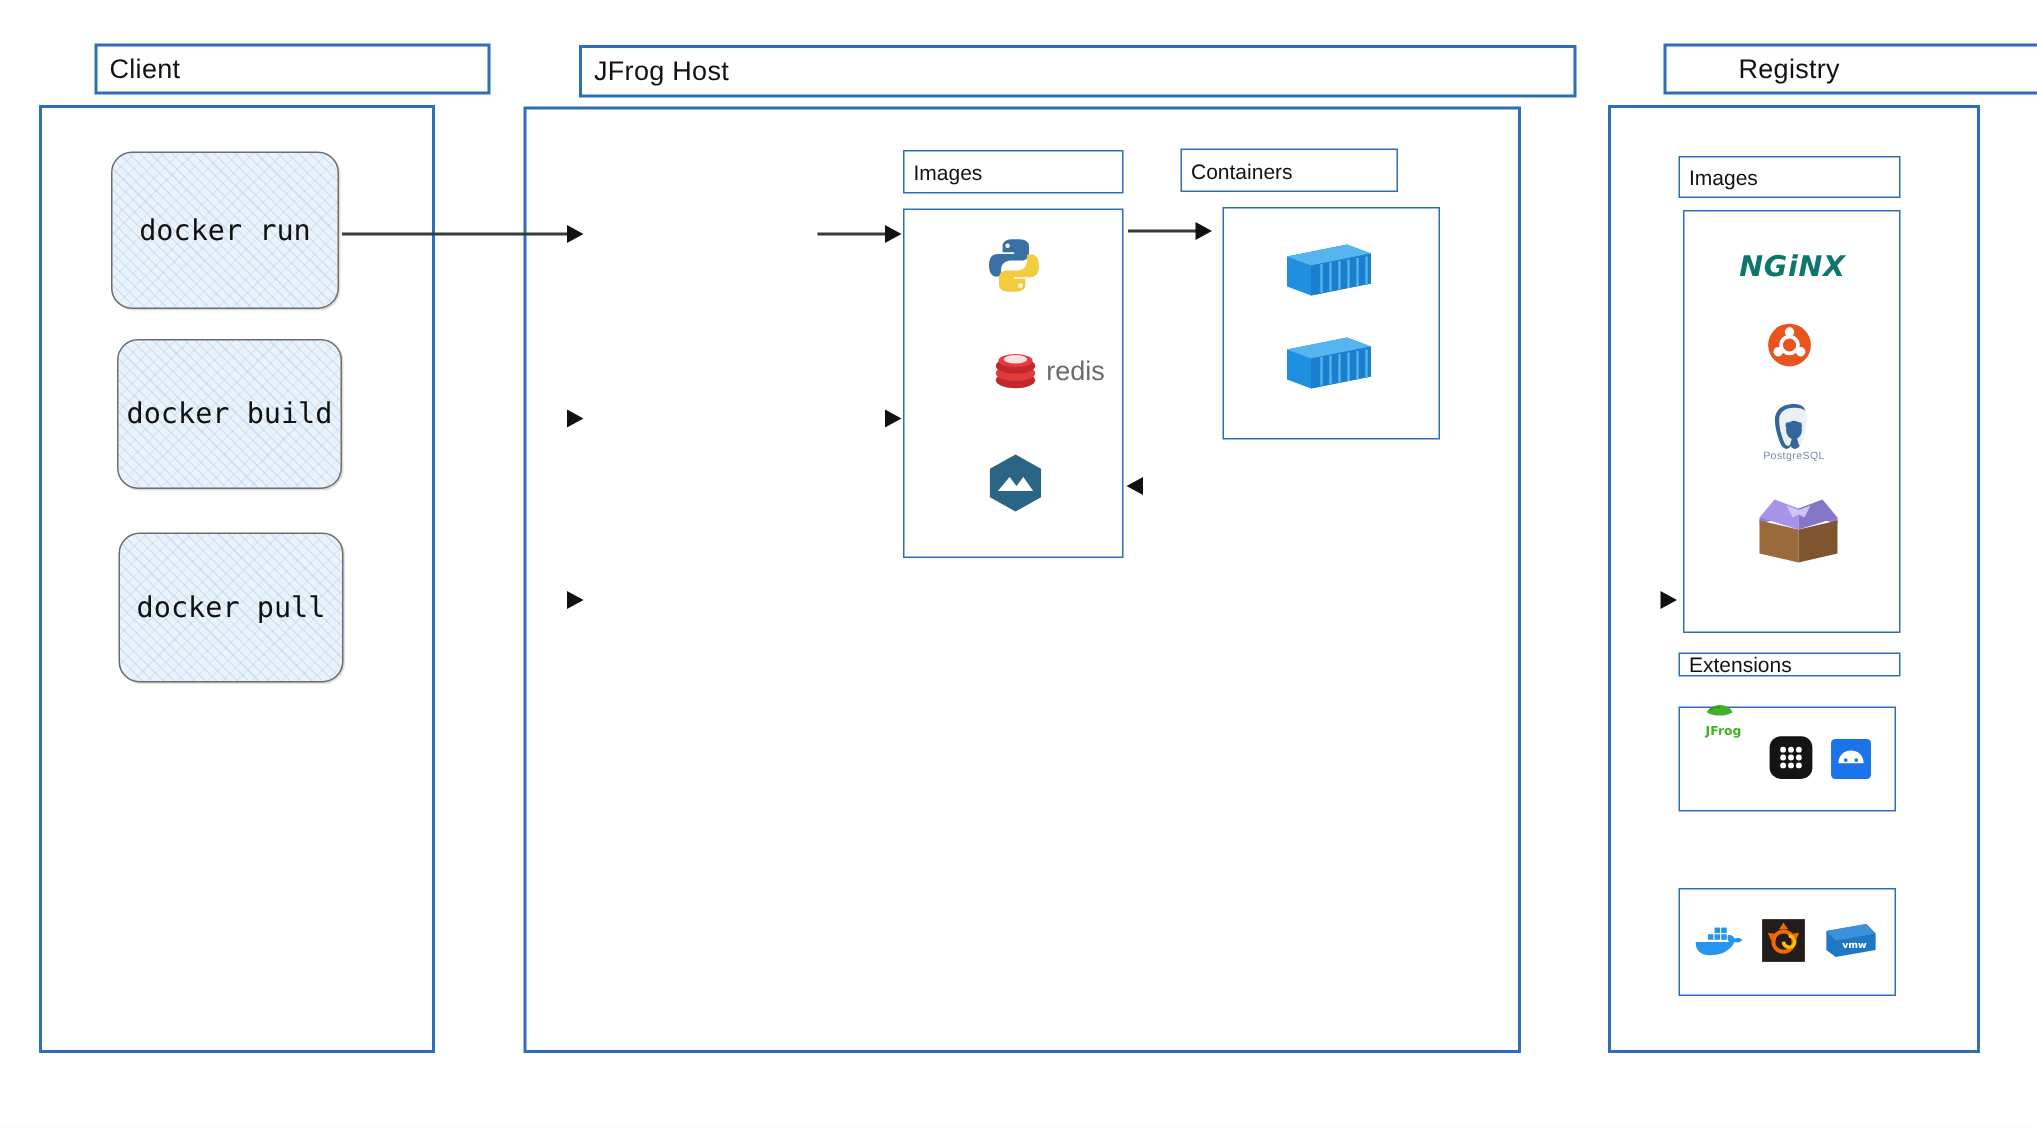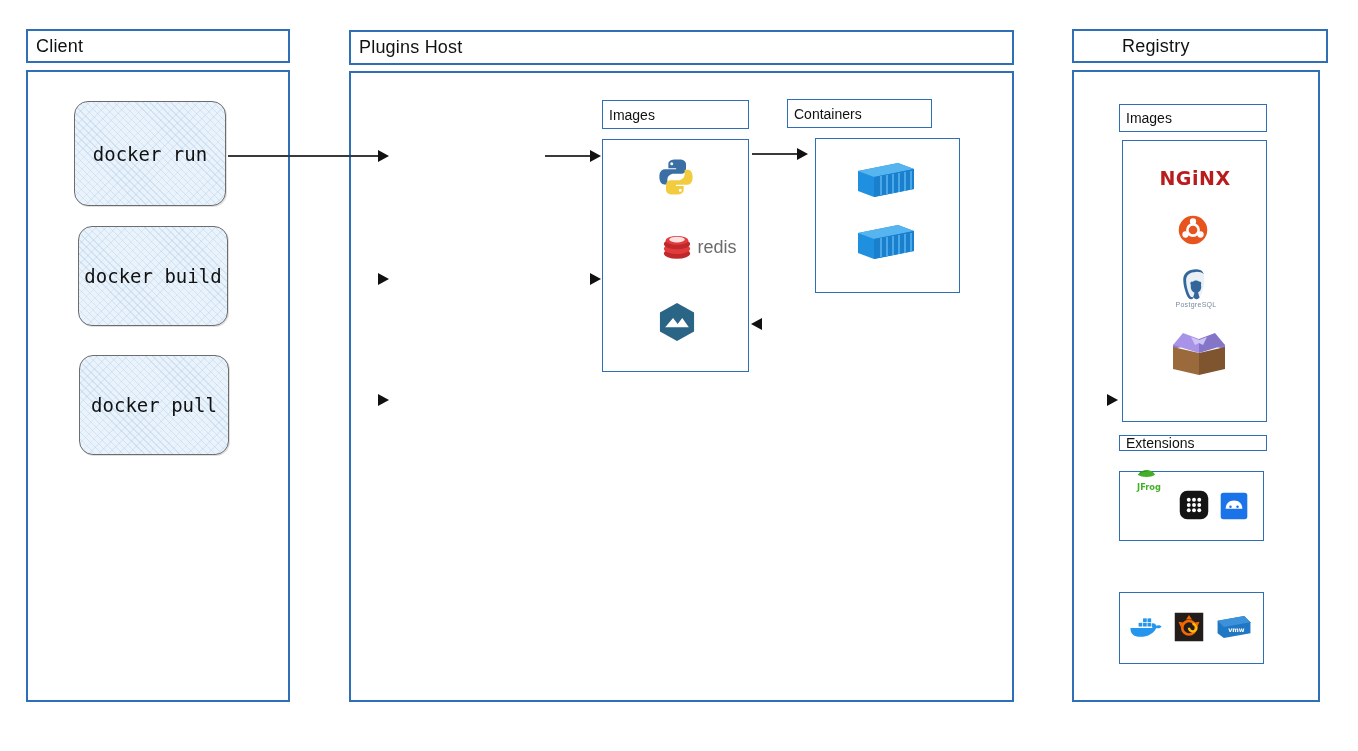--- a/index.html
+++ b/index.html
@@ -14,20 +14,21 @@
   
   .grp-title{
     position:absolute;
     border:2px solid #2f6fb5;
     background:#ffffff;
     box-sizing:border-box;
     display:flex;align-items:center;
     padding-left:8px;
     font-size:18px;color:#111;
     letter-spacing:.2px;
+    margin-left:37px;
   }
   .grp-body{
     position:absolute;
     border:2px solid #2f6fb5;
     background:#ffffff;
     box-sizing:border-box;
   }
   .sub-title{
     position:absolute;
     border:1.5px solid #2f6fb5;
@@ -90,21 +91,21 @@
     background-size:16px 2.5px;background-repeat:repeat-x;background-position:0 0;}
   .arrow-dotted{border-top:0;height:0;
     background-image:linear-gradient(to right,#111 0 2.5px,transparent 2.5px 7px);
     background-size:7px 2.5px;background-repeat:repeat-x;}
   .arrow-head{position:absolute;width:0;height:0;
     border-top:6px solid transparent;border-bottom:6px solid transparent;}
   .head-r{border-left:11px solid #111;}
   .head-l{border-right:11px solid #111;}
 
   .icon-wrap{position:absolute;display:flex;align-items:center;justify-content:center;}
-  .lbl-nginx{font-family:"DejaVu Sans",sans-serif;font-weight:bold;font-size:19px;color:#b91c1c;letter-spacing:.5px;}
+  .lbl-nginx{font-family:"DejaVu Sans",sans-serif;font-weight:bold;font-size:19px;color:#0f766e;letter-spacing:.5px;font-style:italic;}
   .redis-word{font-size:18px;color:#6b6b6b;font-family:"Liberation Sans",sans-serif;}
   .pg-word{font-size:7px;color:#7a8aa0;letter-spacing:.3px;margin-top:-2px;font-family:"Liberation Sans",sans-serif;}
 </style>
 </head>
 <body>
 
 <div id="canvas">
 
   <div class="grp-title" style="left:26px;top:29px;width:264px;height:34px;">
     <span>Client</span>
@@ -115,21 +116,21 @@
     <span>docker build</span>
   </div>
   <div class="cmd-box" style="left:74px;top:101px;width:152px;height:105px;">
     <span>docker run</span>
   </div>
   <div class="cmd-box" style="left:79px;top:355px;width:150px;height:100px;">
     <span>docker pull</span>
   </div>
 
   <div class="grp-title" style="left:349px;top:30px;width:665px;height:35px;">
-    <span>Plugins Host</span>
+    <span>JFrog Host</span>
   </div>
   <div class="grp-body" style="left:349px;top:71px;width:665px;height:631px;"></div>
 
 
   <div class="sub-title" style="left:602px;top:100px;width:147px;height:29px;">
     <span>Images</span>
   </div>
   <div class="sub-body" style="left:602px;top:139px;width:147px;height:233px;"></div>
 
   <div class="icon-wrap" style="left:655px;top:156px;width:42px;height:42px;">

